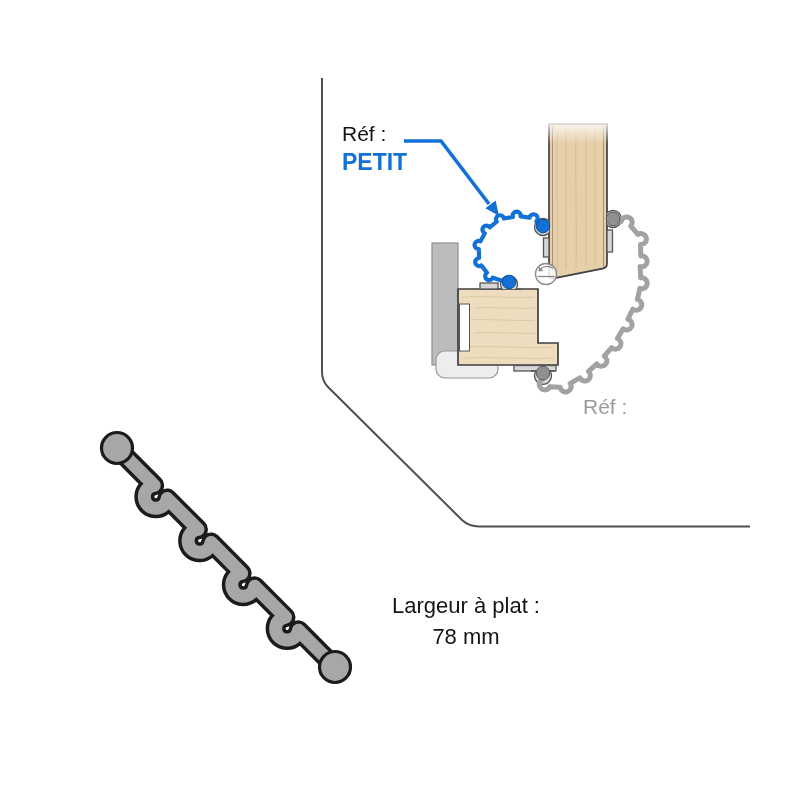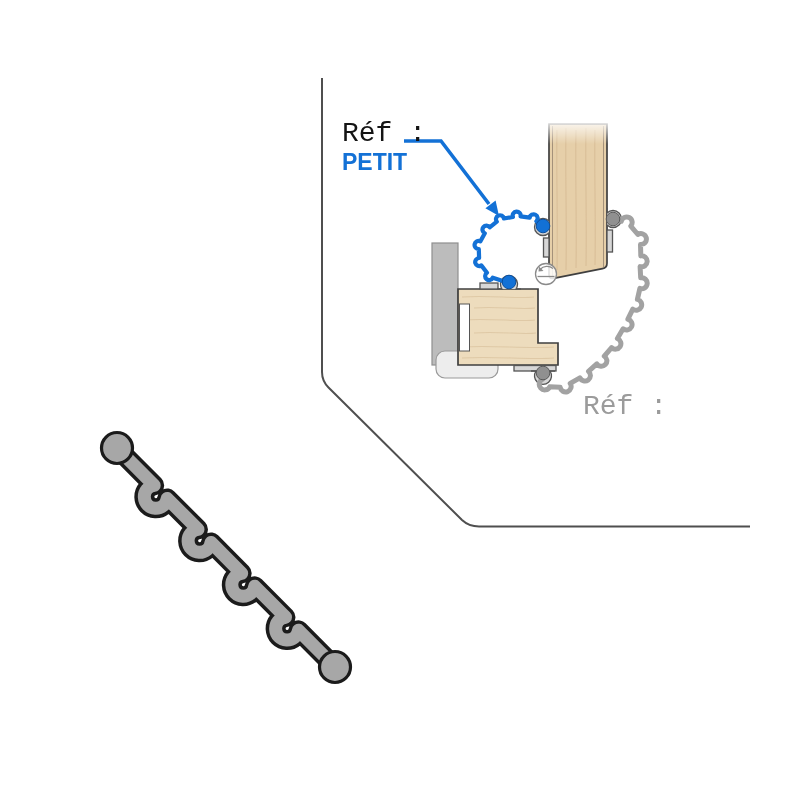--- a/index.html
+++ b/index.html
@@ -10,21 +10,21 @@
     --wood2:#eddcbd;
     --ink:#141414;
   }
   html,body{margin:0;padding:0;background:#fff;}
   .stage{
     position:relative;width:800px;height:800px;background:#fff;overflow:hidden;
     font-family:"Liberation Sans", sans-serif;
   }
   .stage svg{position:absolute;left:0;top:0;}
   .label{position:absolute;white-space:nowrap;}
-  .label .ref{font-size:28px;line-height:29px;font-family:Liberation Mono, monospace;}
+  .label .ref{font-size:21px;line-height:29px;}
   .label .name{font-size:23px;line-height:29px;font-weight:bold;}
   .label-petit{left:342px;top:119px;color:var(--ink);}
   .label-petit .name{color:var(--accent);}
   .label-intermed{left:583px;top:392px;color:var(--gray-label);}
   .label-intermed .name{color:var(--gray-label);}
   .label-width{left:348px;top:590px;width:236px;text-align:center;color:var(--ink);}
   .label-width div{font-size:22px;line-height:31px;}
   
   .border-line{fill:none;stroke:#4f4f4f;stroke-width:2;}
   .flat-outline{fill:none;stroke:#1b1b1b;stroke-width:20;stroke-linecap:round;stroke-linejoin:round;}
@@ -130,14 +130,18 @@
 
   <div class="label label-petit">
     <div class="ref">Réf :</div>
     <div class="name">PETIT</div>
   </div>
 
   <div class="label label-intermed">
     <div class="ref">Réf :</div>
   </div>
 
+  <div class="label label-width">
+    <div>Largeur à plat :</div>
+    <div>78 mm</div>
+  </div>
 
 </div>
 
 </body></html>

